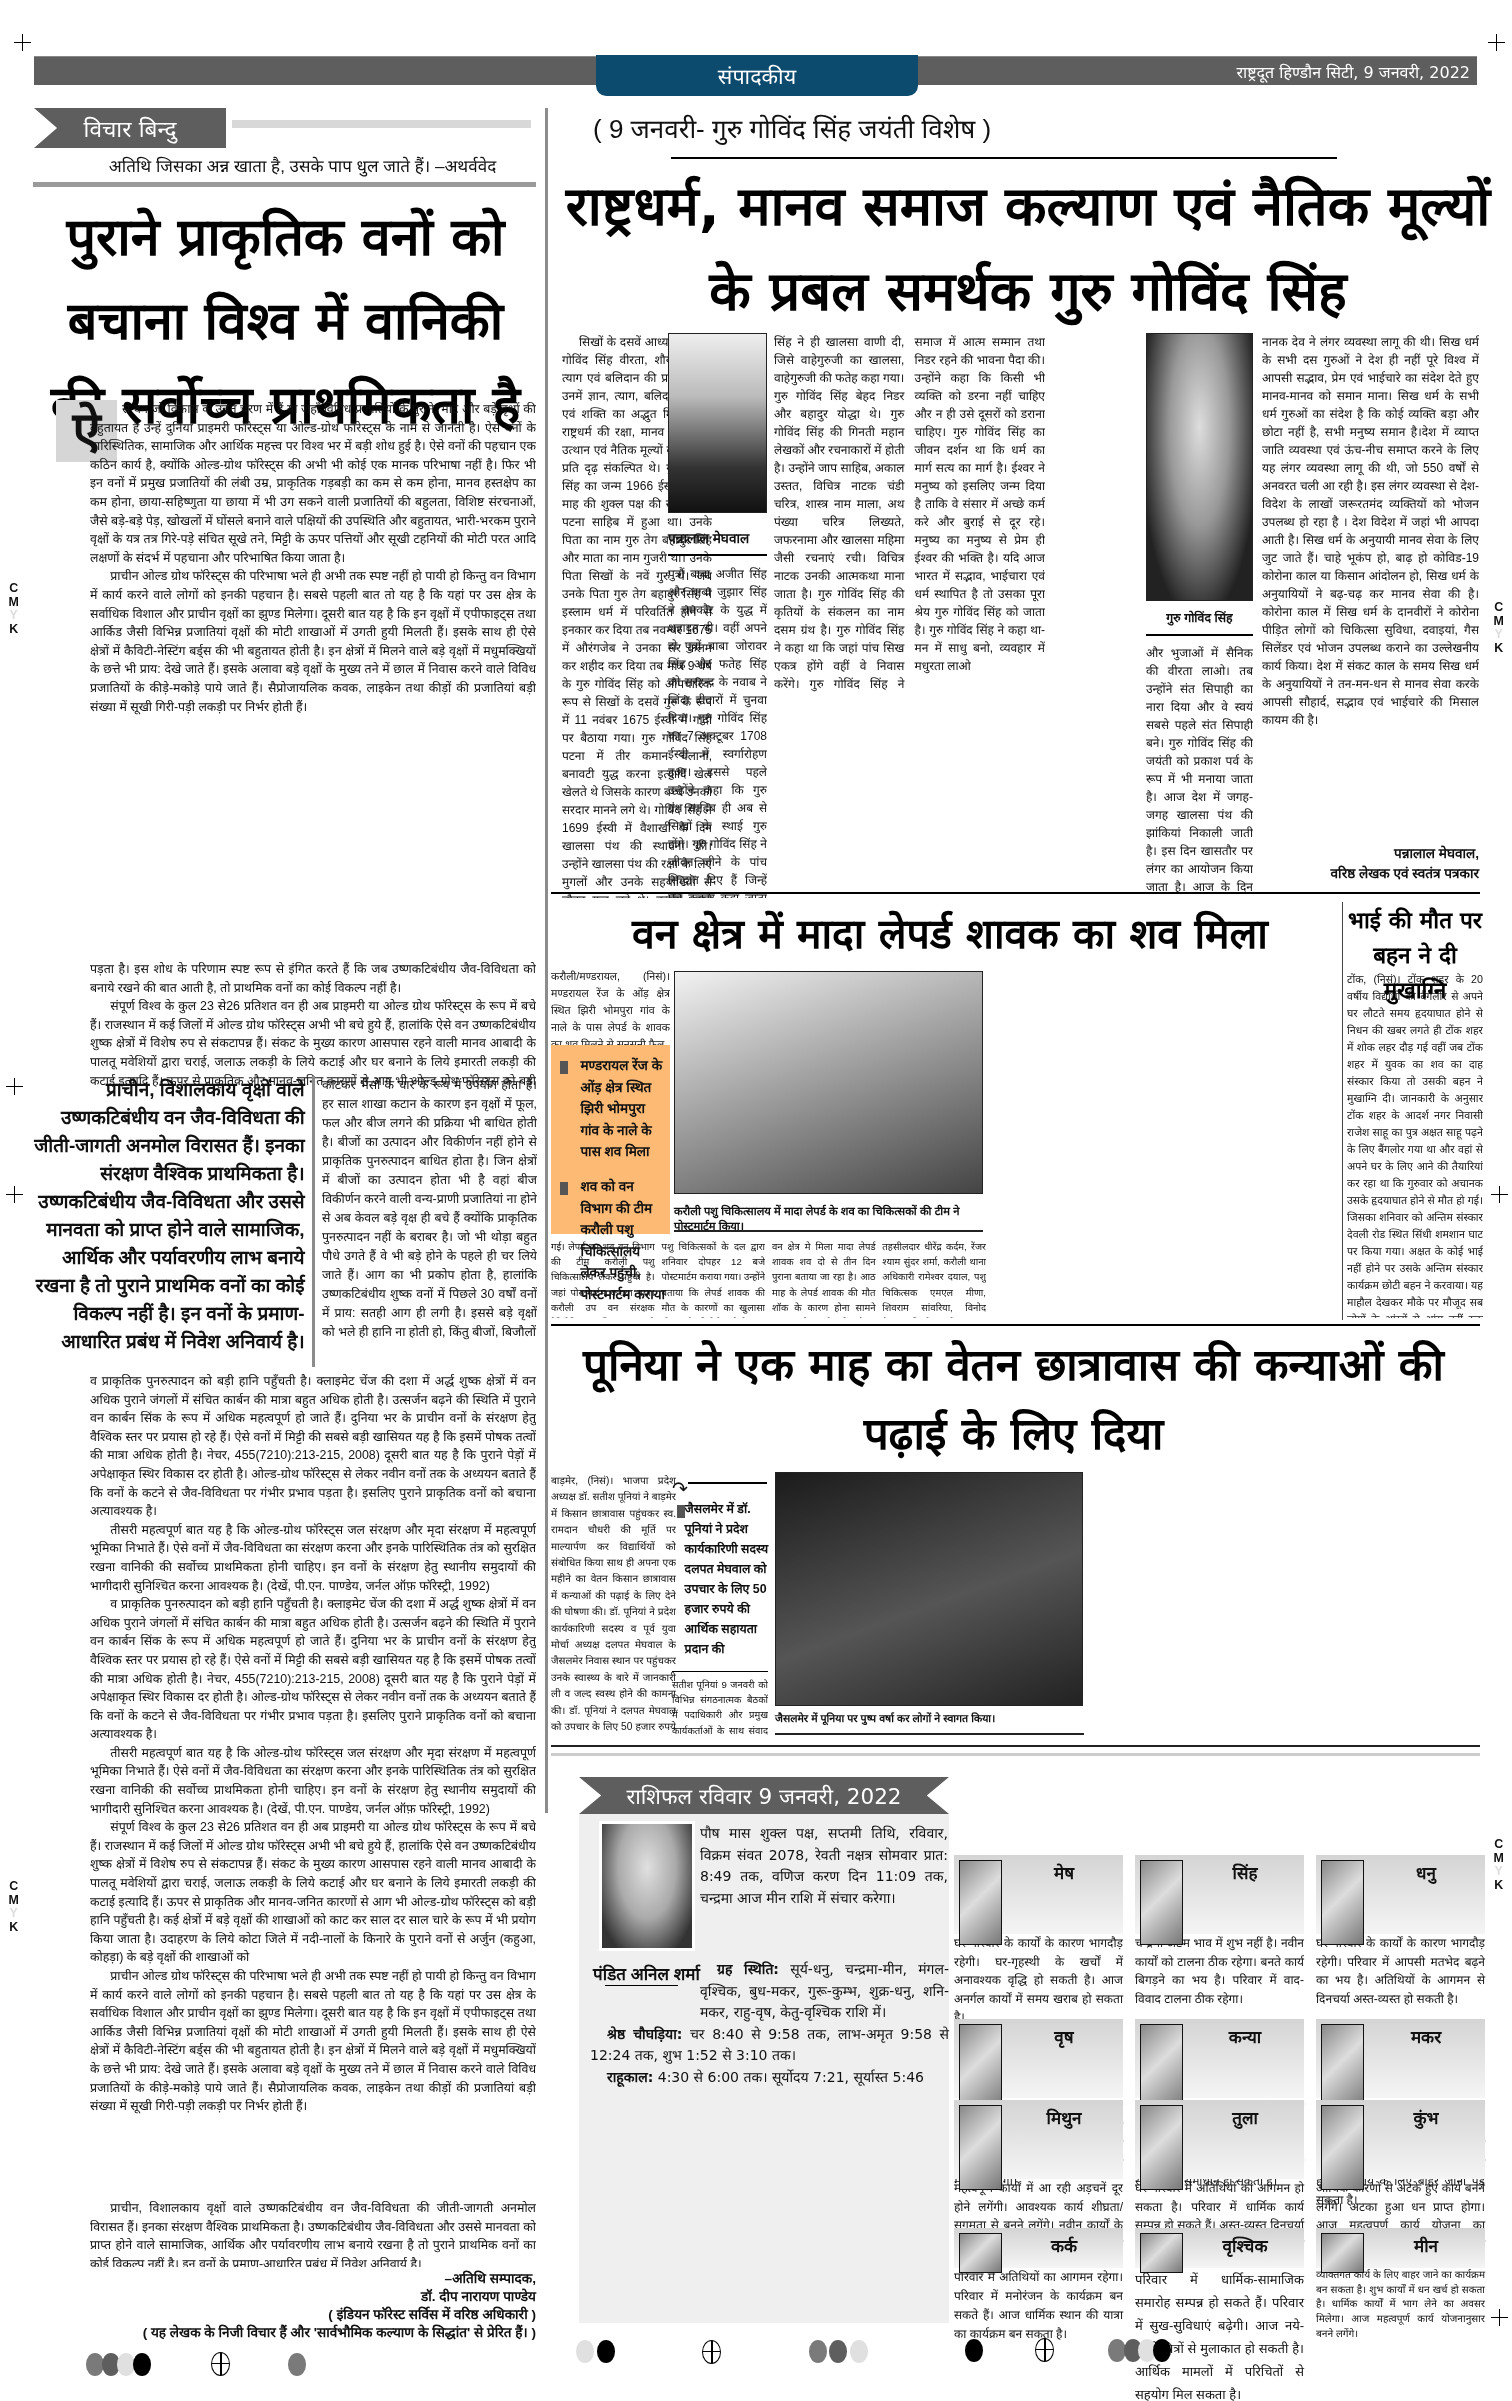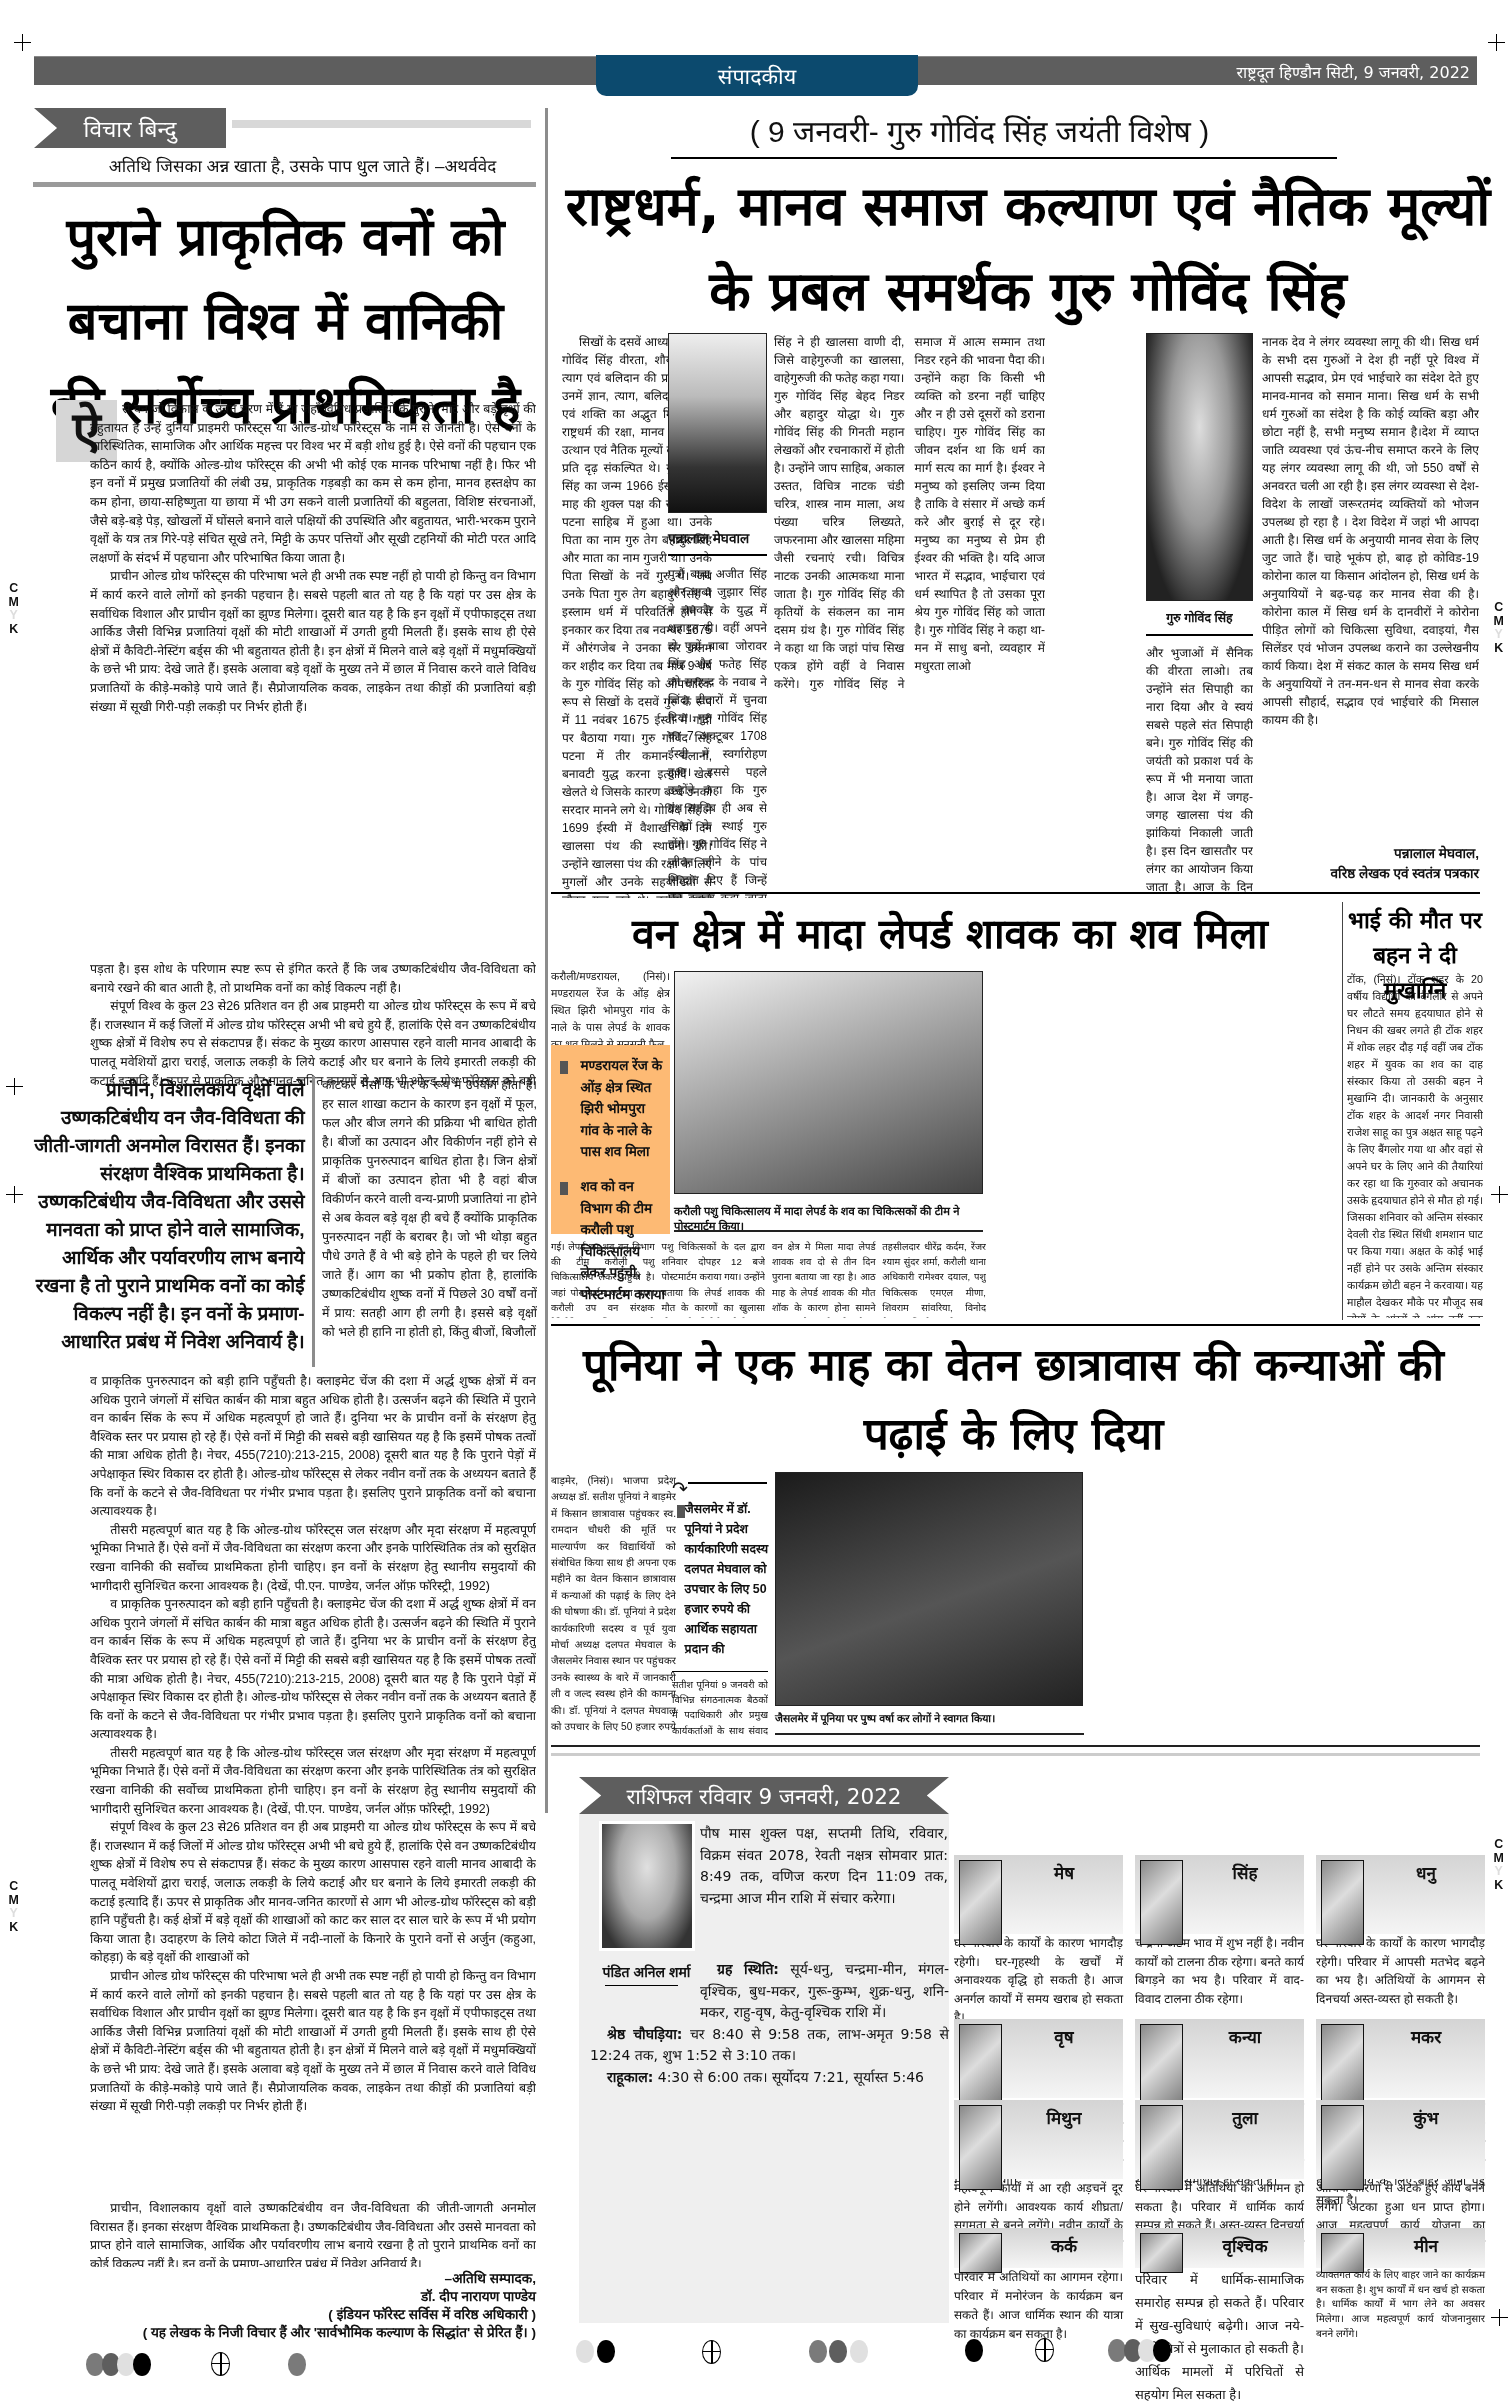--- a/index.html
+++ b/index.html
@@ -75,21 +75,21 @@
 <div class="abs body-text" style="left:90px;top:2199px;width:446px;height:68px;overflow:hidden;text-indent:20.3px">प्राचीन, विशालकाय वृक्षों वाले उष्णकटिबंधीय वन जैव-विविधता की जीती-जागती अनमोल विरासत हैं। इनका संरक्षण वैश्विक प्राथमिकता है। उष्णकटिबंधीय जैव-विविधता और उससे मानवता को प्राप्त होने वाले सामाजिक, आर्थिक और पर्यावरणीय लाभ बनाये रखना है तो पुराने प्राथमिक वनों का कोई विकल्प नहीं है। इन वनों के प्रमाण-आधारित प्रबंध में निवेश अनिवार्य है।</div>
 <div class="abs" style="left:90px;top:2270px;width:446px;text-align:right;font-family:'Liberation Sans',sans-serif;font-weight:bold;font-size:13.6px;line-height:18px">
   <div>–अतिथि सम्पादक,</div>
   <div>डॉ. दीप नारायण पाण्डेय</div>
   <div>( इंडियन फॉरेस्ट सर्विस में वरिष्ठ अधिकारी )</div>
   <div>( यह लेखक के निजी विचार हैं और 'सार्वभौमिक कल्याण के सिद्धांत' से प्रेरित हैं। )</div>
 </div>
 
 <div class="abs col-rule" style="left:545px;top:108px;height:1705px"></div>
 
-<div class="abs" style="left:570px;top:110px;width:819px;text-align:center;font-family:'Liberation Sans',sans-serif;font-size:30px">( 9 जनवरी- गुरु गोविंद सिंह जयंती विशेष )</div>
+<div class="abs" style="left:593px;top:110px;width:819px;font-family:'Liberation Sans',sans-serif;font-size:26px">( 9 जनवरी- गुरु गोविंद सिंह जयंती विशेष )</div>
 <div class="abs" style="left:671px;top:157px;width:666px;height:1.7px;background:#000"></div>
 <div class="abs headline" style="left:565px;top:164px;width:926px;font-size:54px;line-height:85px">राष्ट्रधर्म, मानव समाज कल्याण एवं नैतिक मूल्यों के प्रबल समर्थक गुरु गोविंद सिंह</div>
 
 <div class="abs body-text" style="left:562px;top:333px;width:150px;height:565px;overflow:hidden;font-size:12px;line-height:18px;text-indent:17px">सिखों के दसवें आध्यात्मिक गुरु गोविंद सिंह वीरता, शौर्य, साहस, त्याग एवं बलिदान की प्रतिमूर्ति थे। उनमें ज्ञान, त्याग, बलिदान, भक्ति एवं शक्ति का अद्भुत मिश्रण था। राष्ट्रधर्म की रक्षा, मानव समाज के उत्थान एवं नैतिक मूल्यों की रक्षा के प्रति दृढ़ संकल्पित थे। गुरु गोविंद सिंह का जन्म 1966 ईस्वी में पौष माह की शुक्ल पक्ष की सप्तमी को पटना साहिब में हुआ था। उनके पिता का नाम गुरु तेग बहादुर सिंह और माता का नाम गुजरी था। उनके पिता सिखों के नवें गुरु थे। जब उनके पिता गुरु तेग बहादुर सिंह ने इस्लाम धर्म में परिवर्तित होने से इनकार कर दिया तब नवम्बर 1675 में औरंगजेब ने उनका सर कलम कर शहीद कर दिया तब मात्र 9 वर्ष के गुरु गोविंद सिंह को औपचारिक रूप से सिखों के दसवें गुरु के रूप में 11 नवंबर 1675 ईस्वी में गादी पर बैठाया गया। गुरु गोविंद सिंह पटना में तीर कमान चलाना, बनावटी युद्ध करना इत्यादि खेल खेलते थे जिसके कारण बच्चे उनको सरदार मानने लगे थे। गोविंद सिंह ने 1699 ईस्वी में वैशाखी के दिन खालसा पंथ की स्थापना की। उन्होंने खालसा पंथ की रक्षा के लिए मुगलों और उनके सहयोगियों से चौदह युद्ध लड़े थे। उन्होंने अपने धर्म की रक्षा के लिए मुगलों से लड़ते हुए पूरे परिवार का बलिदान दिया। उनके दो</div>
 <div class="abs photo" style="left:668px;top:333px;width:99px;height:180px;background:linear-gradient(180deg,#eee 0%,#bbb 35%,#333 75%,#111)"></div>
 <div class="abs caption" style="left:668px;top:528px;width:99px;text-align:left;font-size:13.6px">पन्नालाल मेघवाल</div>
 <div class="abs" style="left:668px;top:554px;width:99px;height:1.7px;background:#000"></div>
 <div class="abs body-text" style="left:668px;top:565px;width:99px;height:333px;overflow:hidden;font-size:12px;line-height:18px">पुत्रों बाबा अजीत सिंह और बाबा जुझार सिंह ने चमकौर के युद्ध में शहादत दी। वहीं अपने दो पुत्रों बाबा जोरावर सिंह और फतेह सिंह को सरहन्द के नवाब ने जिंदा दीवारों में चुनवा दिया। गुरु गोविंद सिंह का 7 अक्टूबर 1708 ईस्वी में स्वर्गारोहण हुआ। इससे पहले उन्होंने कहा कि गुरु ग्रंथ साहिब ही अब से सिखों के स्थाई गुरु होंगे। गुरु गोविंद सिंह ने जीवन जीने के पांच सिद्धांत दिए हैं जिन्हें पंच ककार कहा जाता है। गुरु गोविंद सिंह ने सिखों के लिए पांच चीजें अनिवार्य की थी- केश, कड़ा, कृपाण, कंघा, और कच्छा। इसके बिना खालसा वेश पूर्ण नहीं माना जाता है। केश सबसे पहले आते हैं। उन्होंने हर सिख के लिए कृपाण या श्री साहिब धारण करना अनिवार्य कर दिया। वहीं गुरु गोविंद</div>
 <div class="abs body-text" style="left:774px;top:333px;width:271px;height:565px;overflow:hidden;font-size:12px;line-height:18px;column-count:2;column-gap:10.2px">सिंह ने ही खालसा वाणी दी, जिसे वाहेगुरुजी का खालसा, वाहेगुरुजी की फतेह कहा गया। गुरु गोविंद सिंह बेहद निडर और बहादुर योद्धा थे। गुरु गोविंद सिंह की गिनती महान लेखकों और रचनाकारों में होती है। उन्होंने जाप साहिब, अकाल उस्तत, विचित्र नाटक चंडी चरित्र, शास्त्र नाम माला, अथ पंख्या चरित्र लिख्यते, जफरनामा और खालसा महिमा जैसी रचनाएं रची। विचित्र नाटक उनकी आत्मकथा माना जाता है। गुरु गोविंद सिंह की कृतियों के संकलन का नाम दसम ग्रंथ है। गुरु गोविंद सिंह ने कहा था कि जहां पांच सिख एकत्र होंगे वहीं वे निवास करेंगे। गुरु गोविंद सिंह ने समाज में आत्म सम्मान तथा निडर रहने की भावना पैदा की। उन्होंने कहा कि किसी भी व्यक्ति को डरना नहीं चाहिए और न ही उसे दूसरों को डराना चाहिए। गुरु गोविंद सिंह का जीवन दर्शन था कि धर्म का मार्ग सत्य का मार्ग है। ईश्वर ने मनुष्य को इसलिए जन्म दिया है ताकि वे संसार में अच्छे कर्म करे और बुराई से दूर रहे। मनुष्य का मनुष्य से प्रेम ही ईश्वर की भक्ति है। यदि आज भारत में सद्भाव, भाईचारा एवं धर्म स्थापित है तो उसका पूरा श्रेय गुरु गोविंद सिंह को जाता है। गुरु गोविंद सिंह ने कहा था- मन में साधु बनो, व्यवहार में मधुरता लाओ</div>
 <div class="abs photo" style="left:1146px;top:333px;width:107px;height:268px;background:radial-gradient(ellipse at 50% 35%,#ddd 0%,#999 40%,#222 80%)"></div>
@@ -135,21 +135,21 @@
 <div class="abs body-text" style="left:672px;top:1677px;width:96px;height:62px;overflow:hidden;font-size:9.6px;line-height:15.2px">सतीश पूनियां 9 जनवरी को विभिन्न संगठनात्मक बैठकों में पदाधिकारी और प्रमुख कार्यकर्ताओं के साथ संवाद करेंगे इसके अलावा बाड़मेर के प्रमुख मंदिरों और मठों में दर्शन करेंगे।</div>
 <div class="abs photo dark" style="left:775px;top:1472px;width:308px;height:234px"></div>
 <div class="abs caption" style="left:775px;top:1711px;width:308px;font-size:10.7px">जैसलमेर में पूनिया पर पुष्प वर्षा कर लोगों ने स्वागत किया।</div>
 <div class="abs" style="left:775px;top:1733px;width:309px;height:1.7px;background:#222"></div>
 <div class="abs" style="left:551px;top:1745px;width:929px;height:1.7px;background:#222"></div>
 <div class="abs" style="left:551px;top:1753px;width:929px;height:2.8px;background:#ccc"></div>
 
 <div class="abs ribbon" style="left:579px;top:1777px;width:370px;height:37px;font-size:21.5px;clip-path:polygon(0 0,100% 0,94% 50%,100% 100%,0 100%,6% 50%)">राशिफल रविवार 9 जनवरी, 2022</div>
 <div class="abs" style="left:579px;top:1814px;width:370px;height:215px;background:#efefef"></div>
 <div class="abs photo" style="left:599px;top:1821px;width:96px;height:130px;background:radial-gradient(ellipse at 50% 35%,#e0e0e0,#aaa 45%,#333 85%);border:3.4px solid #fff"></div>
-<div class="abs caption" style="left:593px;top:1962px;width:107px;text-align:center;font-size:14px">पंडित अनिल शर्मा</div>
+<div class="abs caption" style="left:593px;top:1962px;width:107px;text-align:center;font-size:17px">पंडित अनिल शर्मा</div>
 <div class="abs" style="left:605px;top:1985px;width:73px;height:1.1px;background:#000"></div>
 <div class="abs" style="left:700px;top:1823px;width:248px;font-family:'DejaVu Sans',sans-serif;font-size:14px;line-height:21.5px;text-align:justify">पौष मास शुक्ल पक्ष, सप्तमी तिथि, रविवार, विक्रम संवत 2078, रेवती नक्षत्र सोमवार प्रात: 8:49 तक, वणिज करण दिन 11:09 तक, चन्द्रमा आज मीन राशि में संचार करेगा।</div>
 <div class="abs" style="left:590px;top:1959px;width:359px;font-family:'DejaVu Sans',sans-serif;font-size:14px;line-height:21.5px;text-align:justify">
   <p style="padding-left:110px;text-indent:17px"><b>ग्रह स्थिति:</b> <span>सूर्य-धनु, चन्द्रमा-मीन, मंगल-वृश्चिक, बुध-मकर, गुरू-कुम्भ, शुक्र-धनु, शनि-मकर, राहु-वृष, केतु-वृश्चिक राशि में।</span></p>
   <p style="text-indent:17px"><b>श्रेष्ठ चौघड़िया:</b> <span>चर 8:40 से 9:58 तक, लाभ-अमृत 9:58 से 12:24 तक, शुभ 1:52 से 3:10 तक।</span></p>
   <p style="text-indent:17px"><b>राहूकाल:</b> <span>4:30 से 6:00 तक। सूर्योदय 7:21, सूर्यास्त 5:46</span></p>
 </div>
 <div class="abs" style="left:579px;top:2029px;width:370px;height:294px;background:#efefef;z-index:-1"></div>
 
 <div class="rashi-card" style="left:954px;top:1855px">

